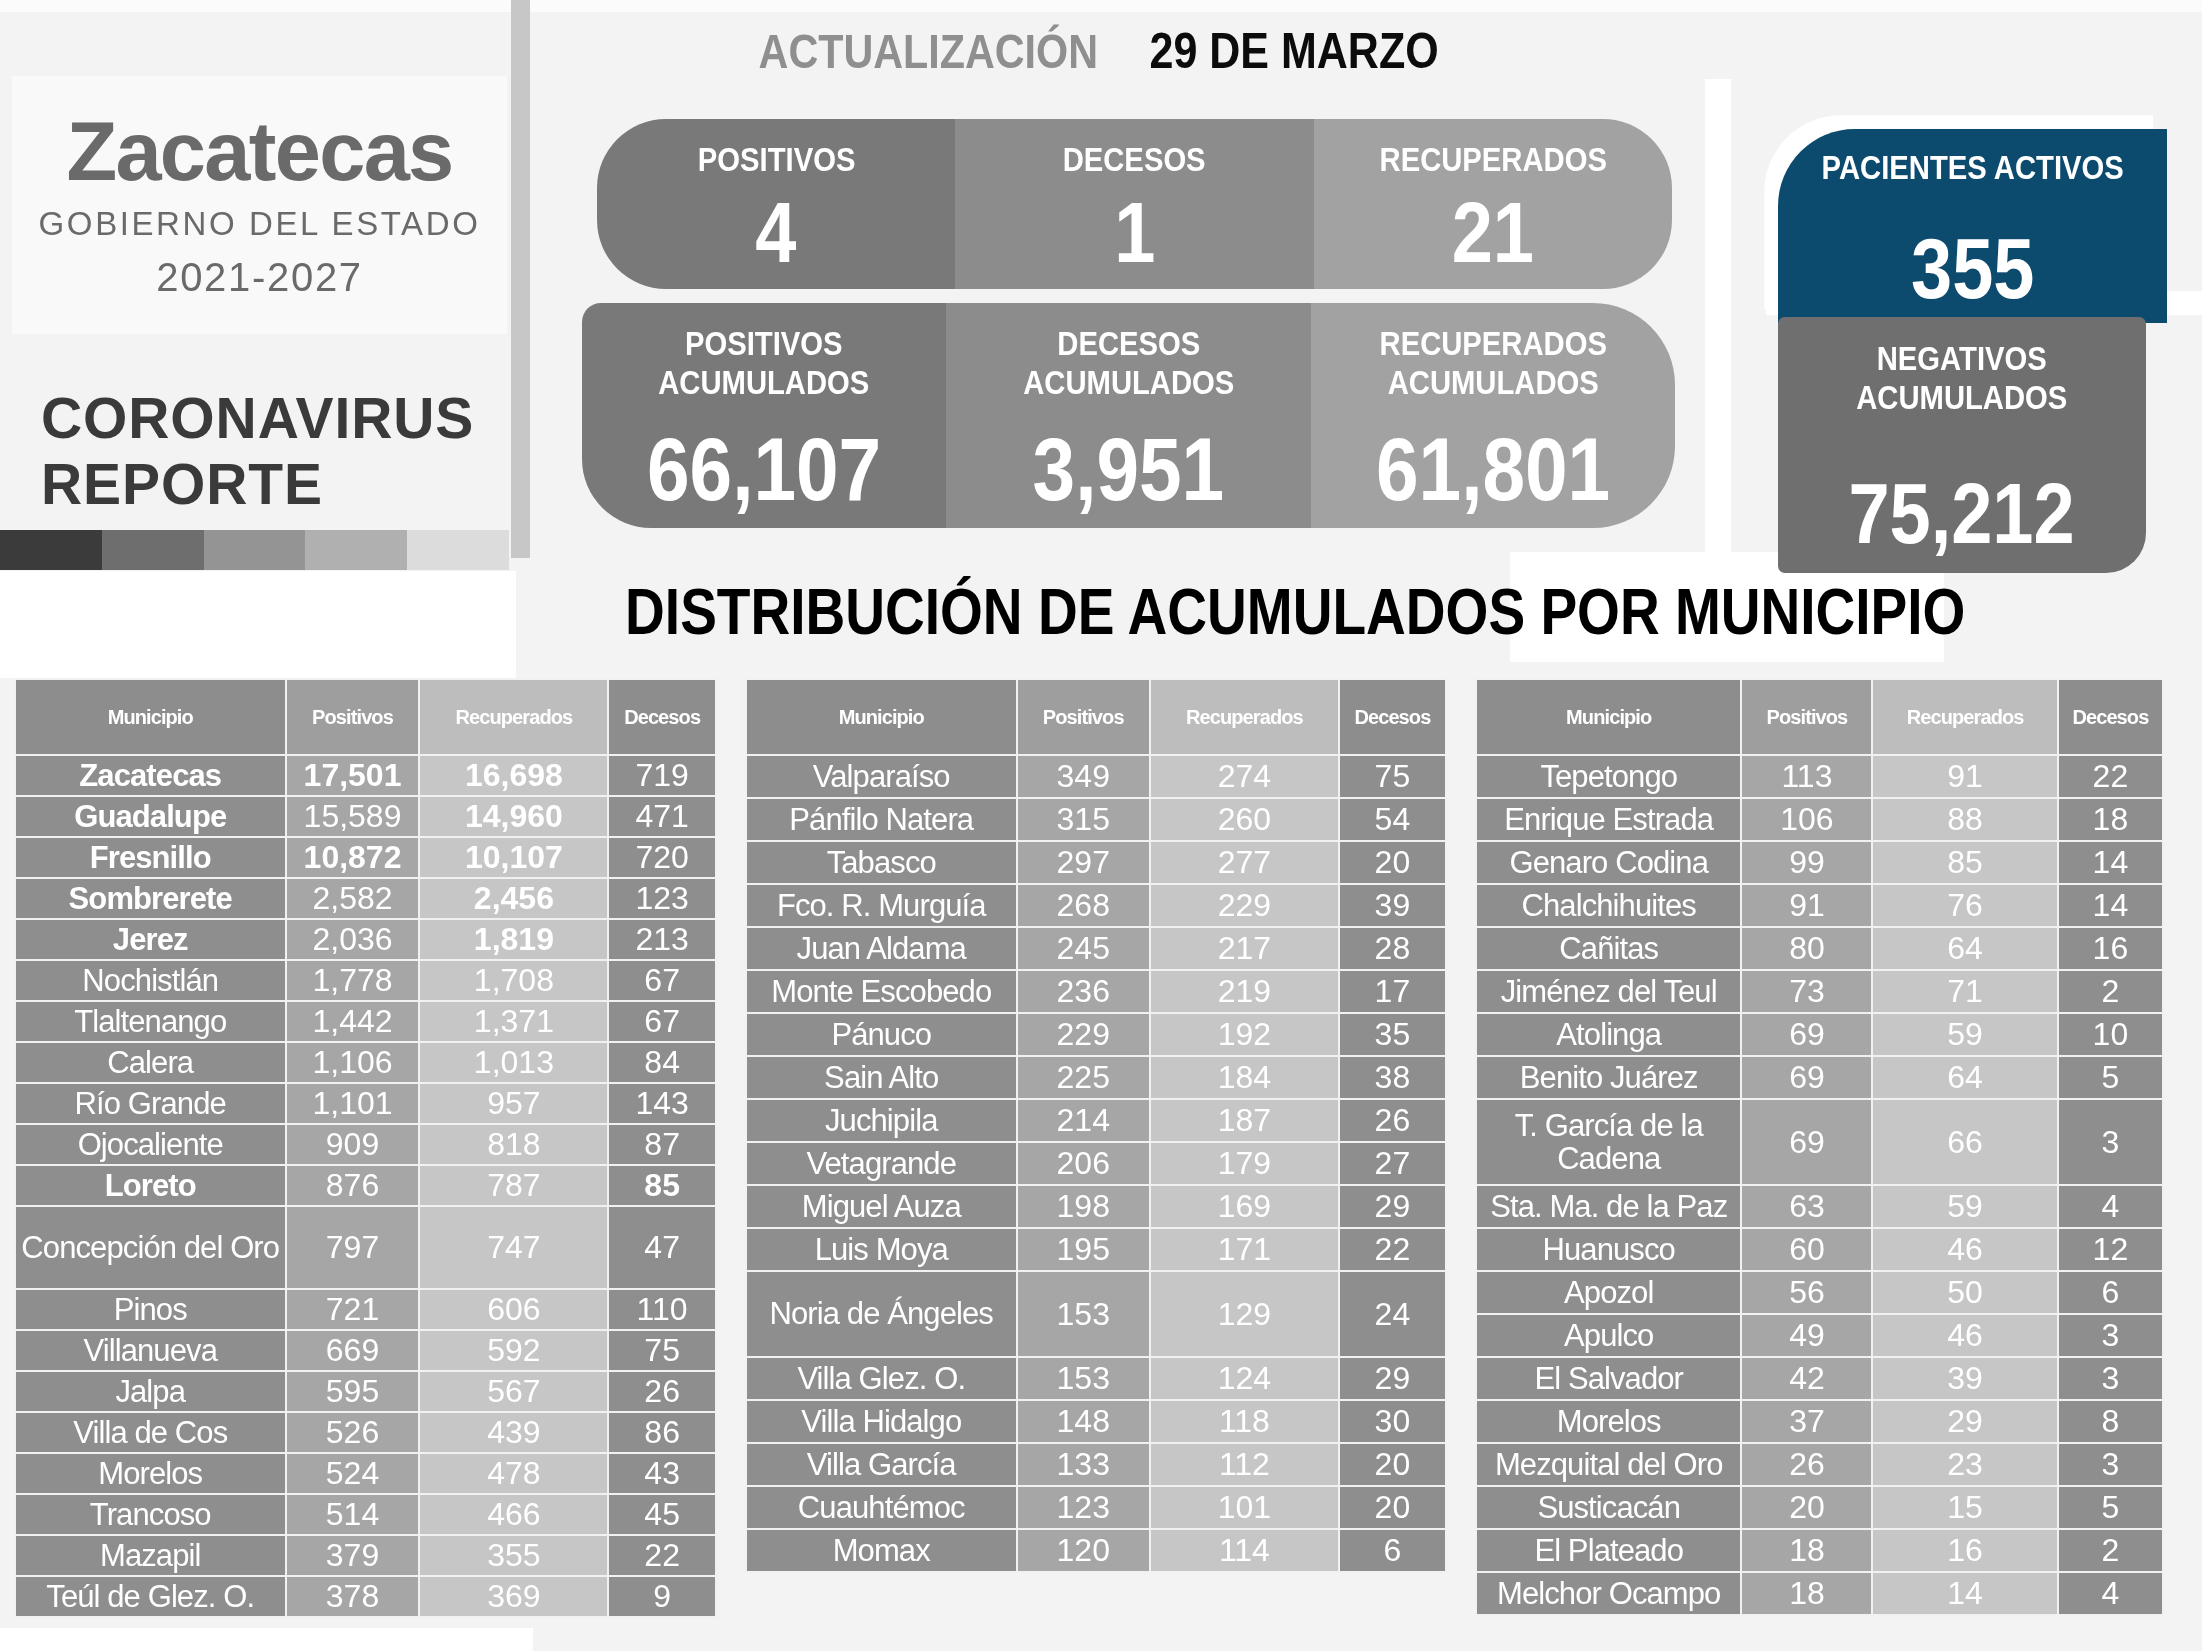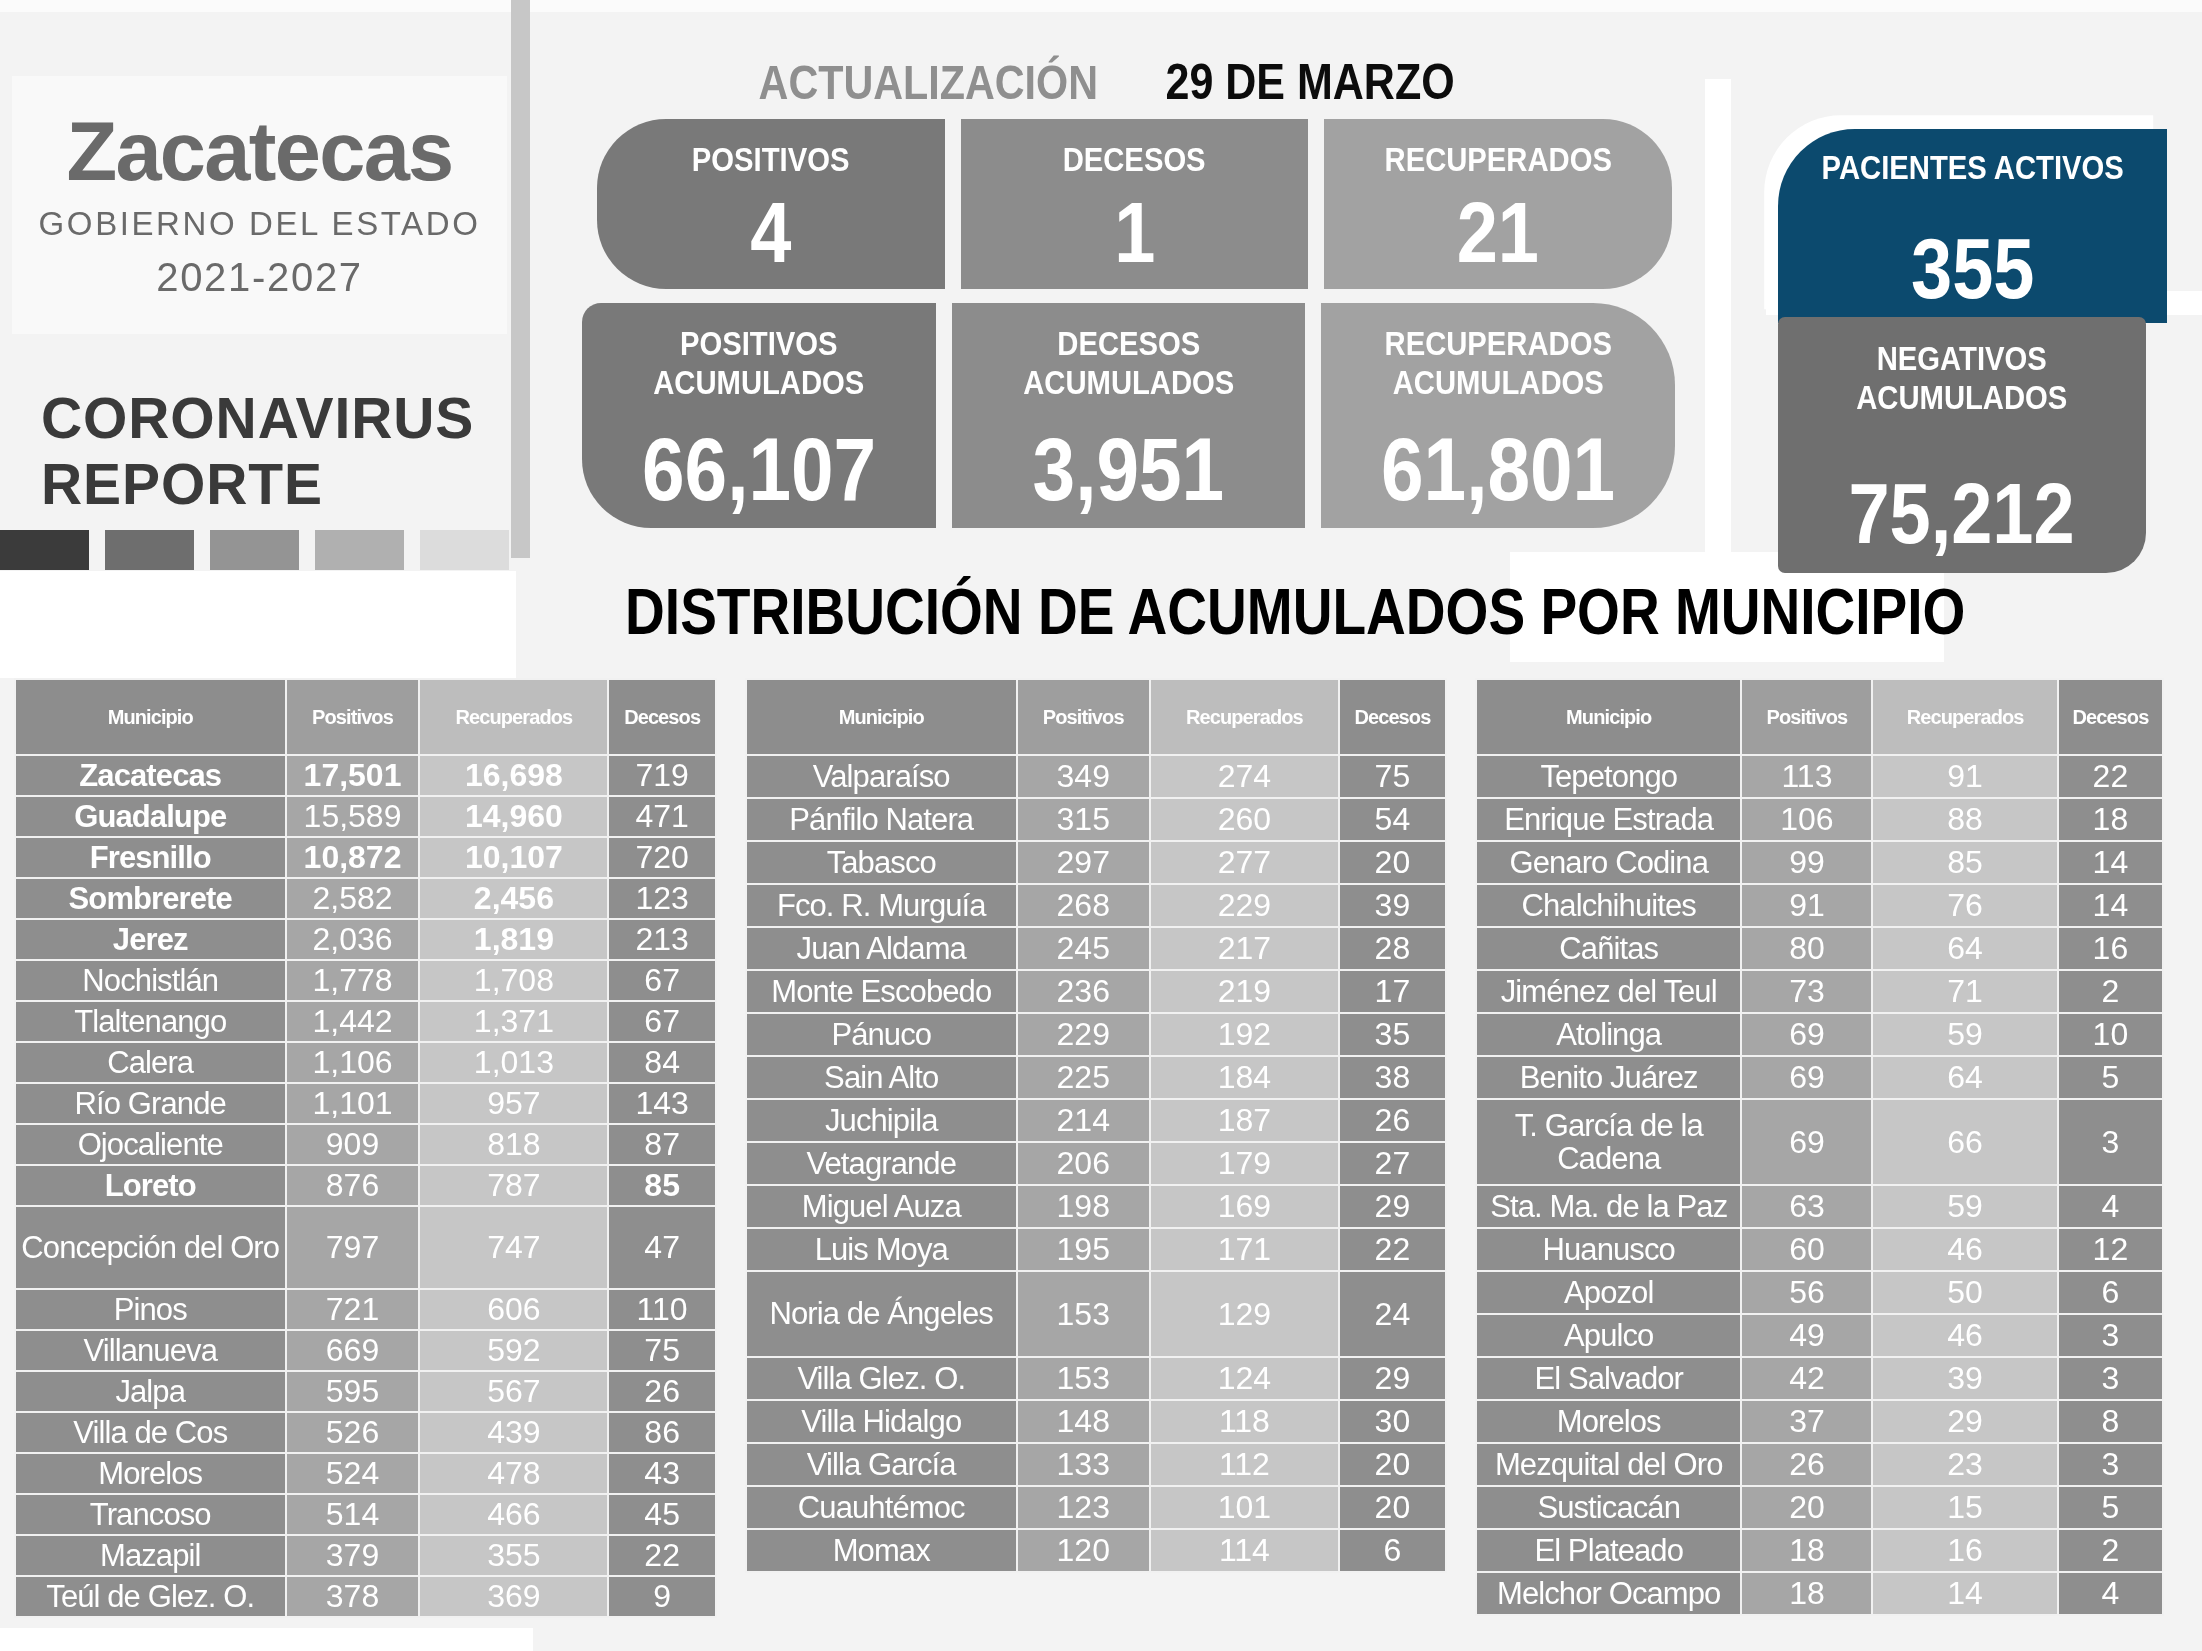--- a/index.html
+++ b/index.html
@@ -1,19 +1,19 @@
 <!DOCTYPE html>
 <html style="font-size:13.8px"><head>
 <meta charset="utf-8">
 <style>
   html,body{margin:0;padding:0;}
   body{font-family:"Liberation Sans","DejaVu Sans",sans-serif;background:#e8e8e8;}
   #root{position:relative;width:2203px;height:1652px;background:#f3f3f3;overflow:hidden;}
 
-  .abs{position:absolute;gap:16px;}
+  .abs{position:absolute;}
   .cond{display:inline-block;transform:scaleX(.86);transform-origin:50% 50%;white-space:nowrap;}
   .block{display:block;}
 
   
   .top-strip{left:0;top:0;width:2203px;height:12px;background:#fbfbfb;}
   .v-divider{left:511px;top:0;width:19px;height:558px;background:#c7c7c7;}
   .white-left{left:0;top:571px;width:516px;height:107px;background:#ffffff;}
   .white-title-patch{left:1510px;top:552px;width:434px;height:110px;background:#ffffff;}
   .white-vstrip{left:1705px;top:79px;width:26px;height:561px;background:#ffffff;}
   .white-gap{left:1766px;top:291px;width:437px;height:24px;background:#ffffff;}
@@ -28,21 +28,21 @@
 
   .report-title{left:41px;top:385px;font-size:57px;font-weight:800;color:#3a3a3a;
     line-height:1.16;letter-spacing:0.9px;}
 
   .grad-bar{left:0;top:530px;width:509px;height:40px;display:flex;}
   .grad-bar div{flex:1;}
 
   
   .update-row{left:731px;top:22.4px;display:flex;align-items:baseline;}
   .upd-label{font-size:48px;font-weight:700;color:#8f8f8f;}
-  .upd-date{font-size:50px;font-weight:700;color:#0c0c0c;margin-top:31px;}
+  .upd-date{font-size:50px;font-weight:700;color:#0c0c0c;}
 
   
   .daily-row{left:597px;top:119px;width:1075px;height:170px;display:flex;}
   .cum-row{left:582px;top:303px;width:1093px;height:225px;display:flex;}
   .seg{flex:1;display:flex;flex-direction:column;align-items:center;justify-content:space-between;
     padding:20.6px 0 13.8px;color:#fff;}
   .seg-p{background:#797979;}
   .seg-d{background:#8c8c8c;}
   .seg-r{background:#a2a2a2;}
   .daily-row .seg-p{border-radius:69px 0 0 69px;}

